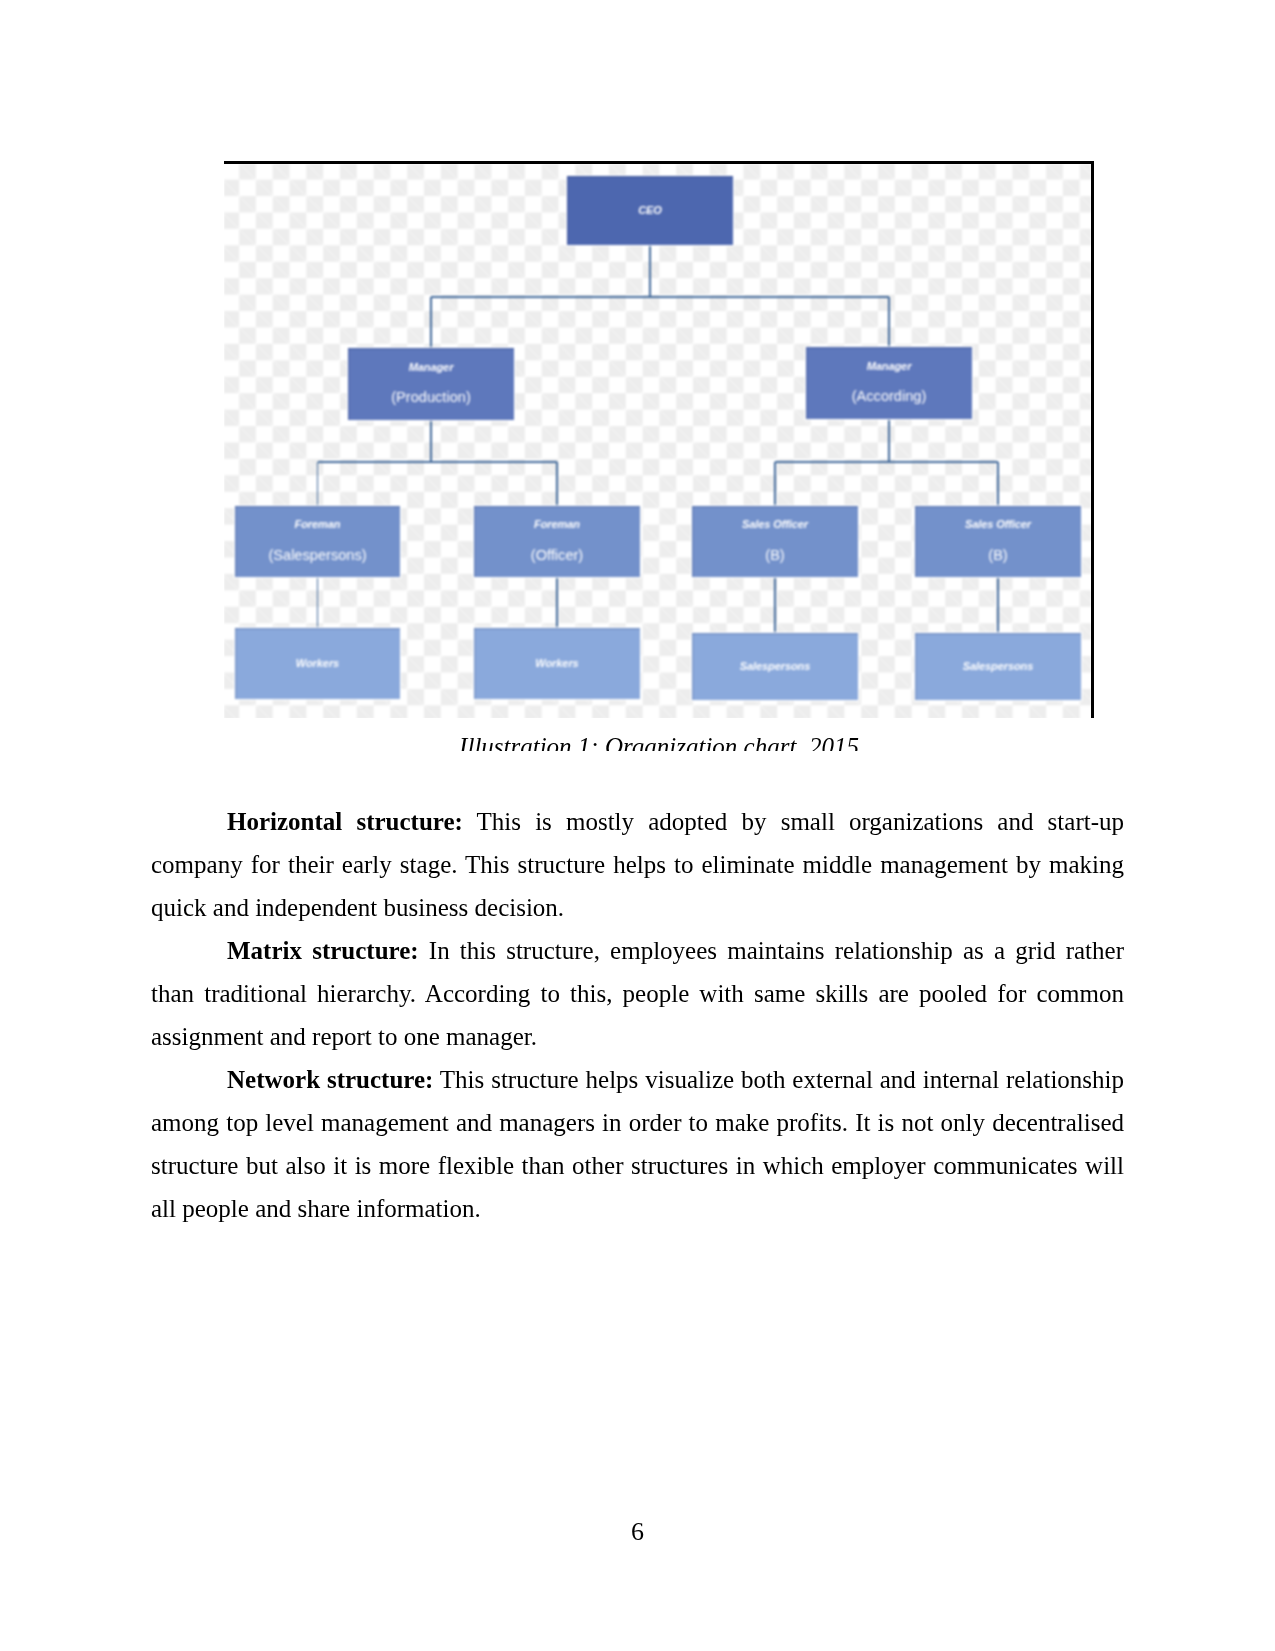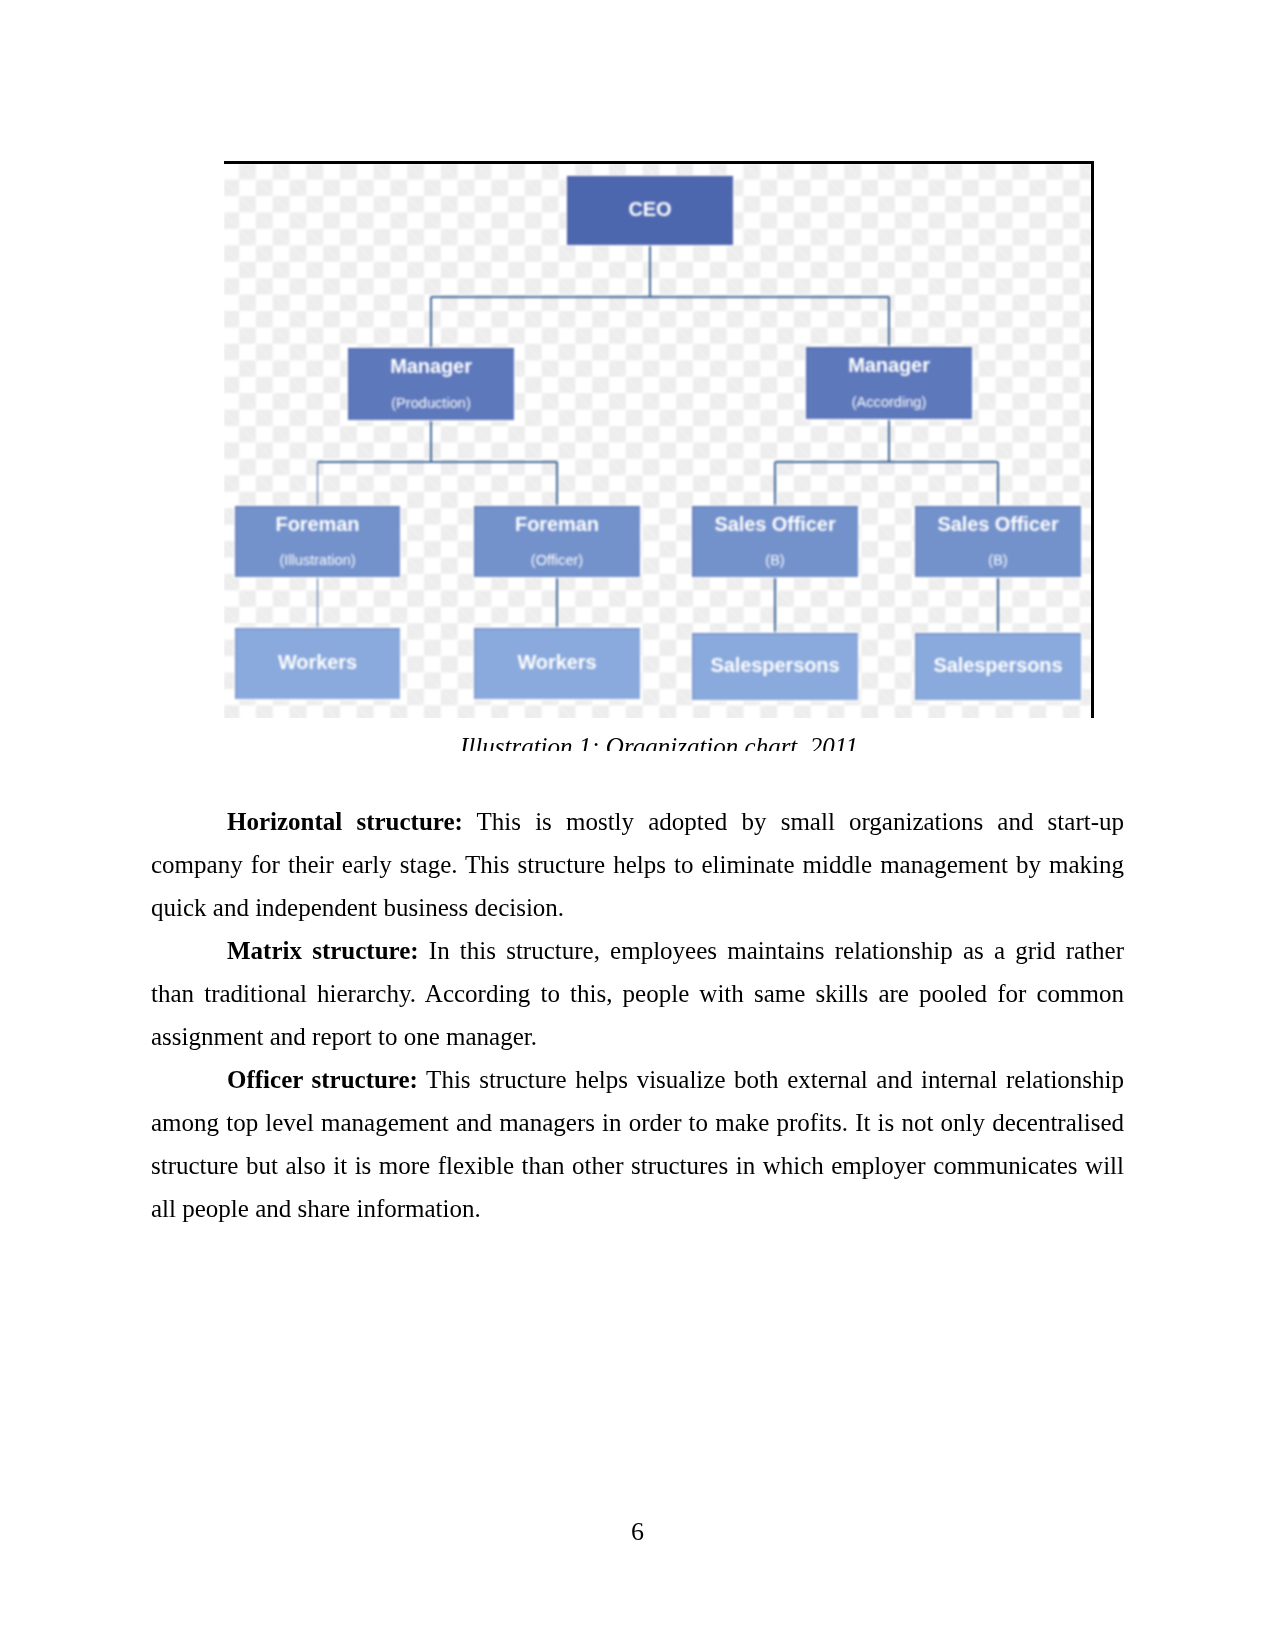--- a/index.html
+++ b/index.html
@@ -20,21 +20,21 @@
       background-position:-1.72px -0.83px, 15.1px 15.6px;
       filter:blur(0.8px);
   }
   #chart-svg{position:absolute;left:0;top:0;}
   .node{position:absolute;display:flex;flex-direction:column;align-items:center;justify-content:center;
         color:#ffffff;font-family:"Liberation Sans",sans-serif;text-align:center;line-height:1.18;
         white-space:nowrap;
         box-shadow:0 0 0 1.25px rgba(255,255,255,0.92),
                    inset 0 1.4px 0 rgba(20,30,80,0.16),
                    inset 1.4px 0 0 rgba(20,30,80,0.13);}
-  .node .n-title{font-weight:700;font-size:20px;letter-spacing:-0.08px;}
+  .node .n-title{font-weight:700;font-size:11px;letter-spacing:-0.08px;font-style:italic;}
   .node .n-sub{font-weight:400;font-size:14.6px;margin-top:16px;}
 
   
   #caption-clip{position:absolute;left:224px;top:736px;width:870px;height:15px;overflow:hidden;}
   #caption-text{position:absolute;left:0;top:-2px;width:870px;text-align:center;
                 font-family:"Liberation Serif",serif;font-style:italic;font-size:25px;
                 line-height:25px;color:#000;white-space:nowrap;}
   #source-line{position:absolute;left:151px;top:764px;width:973px;text-align:center;
                font-family:"Liberation Serif",serif;font-weight:bold;font-size:25px;
                line-height:28px;color:#000;text-indent:76px;white-space:pre;}
@@ -83,21 +83,21 @@
             <div class="node" style="left: 124px; top: 183.6px; width: 166px; height: 72px; background: rgb(94, 120, 188);">
               <div class="n-title">Manager</div>
               <div class="n-sub">(Production)</div>
             </div>
             <div class="node" style="left: 582px; top: 182.6px; width: 166px; height: 72px; background: rgb(94, 120, 188);">
               <div class="n-title">Manager</div>
               <div class="n-sub">(According)</div>
             </div>
             <div class="node" style="left: 11px; top: 341.6px; width: 165px; height: 71px; background: rgb(115, 145, 203);">
               <div class="n-title">Foreman</div>
-              <div class="n-sub">(Illustration)</div>
+              <div class="n-sub">(Salespersons)</div>
             </div>
             <div class="node" style="left: 250px; top: 341.6px; width: 166px; height: 71px; background: rgb(115, 145, 203);">
               <div class="n-title">Foreman</div>
               <div class="n-sub">(Officer)</div>
             </div>
             <div class="node" style="left: 468px; top: 341.6px; width: 166px; height: 71px; background: rgb(115, 145, 203);">
               <div class="n-title">Sales Officer</div>
               <div class="n-sub">(B)</div>
             </div>
             <div class="node" style="left: 691px; top: 341.6px; width: 166px; height: 71px; background: rgb(115, 145, 203);">
@@ -115,25 +115,25 @@
             </div>
             <div class="node" style="left: 691px; top: 468.6px; width: 166px; height: 67px; background: rgb(138, 169, 220);">
               <div class="n-title">Salespersons</div>
             </div>
           </div>
       </div>
     </div>
   </div>
 
   <div id="caption-clip">
-    <div id="caption-text">Illustration 1: Organization chart, 2011</div>
+    <div id="caption-text">Illustration 1: Organization chart, 2015</div>
   </div>
 
 
   <div id="body-text">
       <p><b>Horizontal structure:</b> This is mostly adopted by small organizations and start-up company for their early stage. This structure helps to eliminate middle management by making quick and independent business decision.</p>
       <p><b>Matrix structure:</b> In this structure, employees maintains relationship as a grid rather than traditional hierarchy. According to this, people with same skills are pooled for common assignment and report to one manager.</p>
-      <p><b>Officer structure:</b> This structure helps visualize both external and internal relationship among top level management and managers in order to make profits. It is not only decentralised structure but also it is more flexible than other structures in which employer communicates will all people and share information.</p>
+      <p><b>Network structure:</b> This structure helps visualize both external and internal relationship among top level management and managers in order to make profits. It is not only decentralised structure but also it is more flexible than other structures in which employer communicates will all people and share information.</p>
     </div>
 
   <div id="page-number">6</div>
 
 </div>
 
 </body></html>

